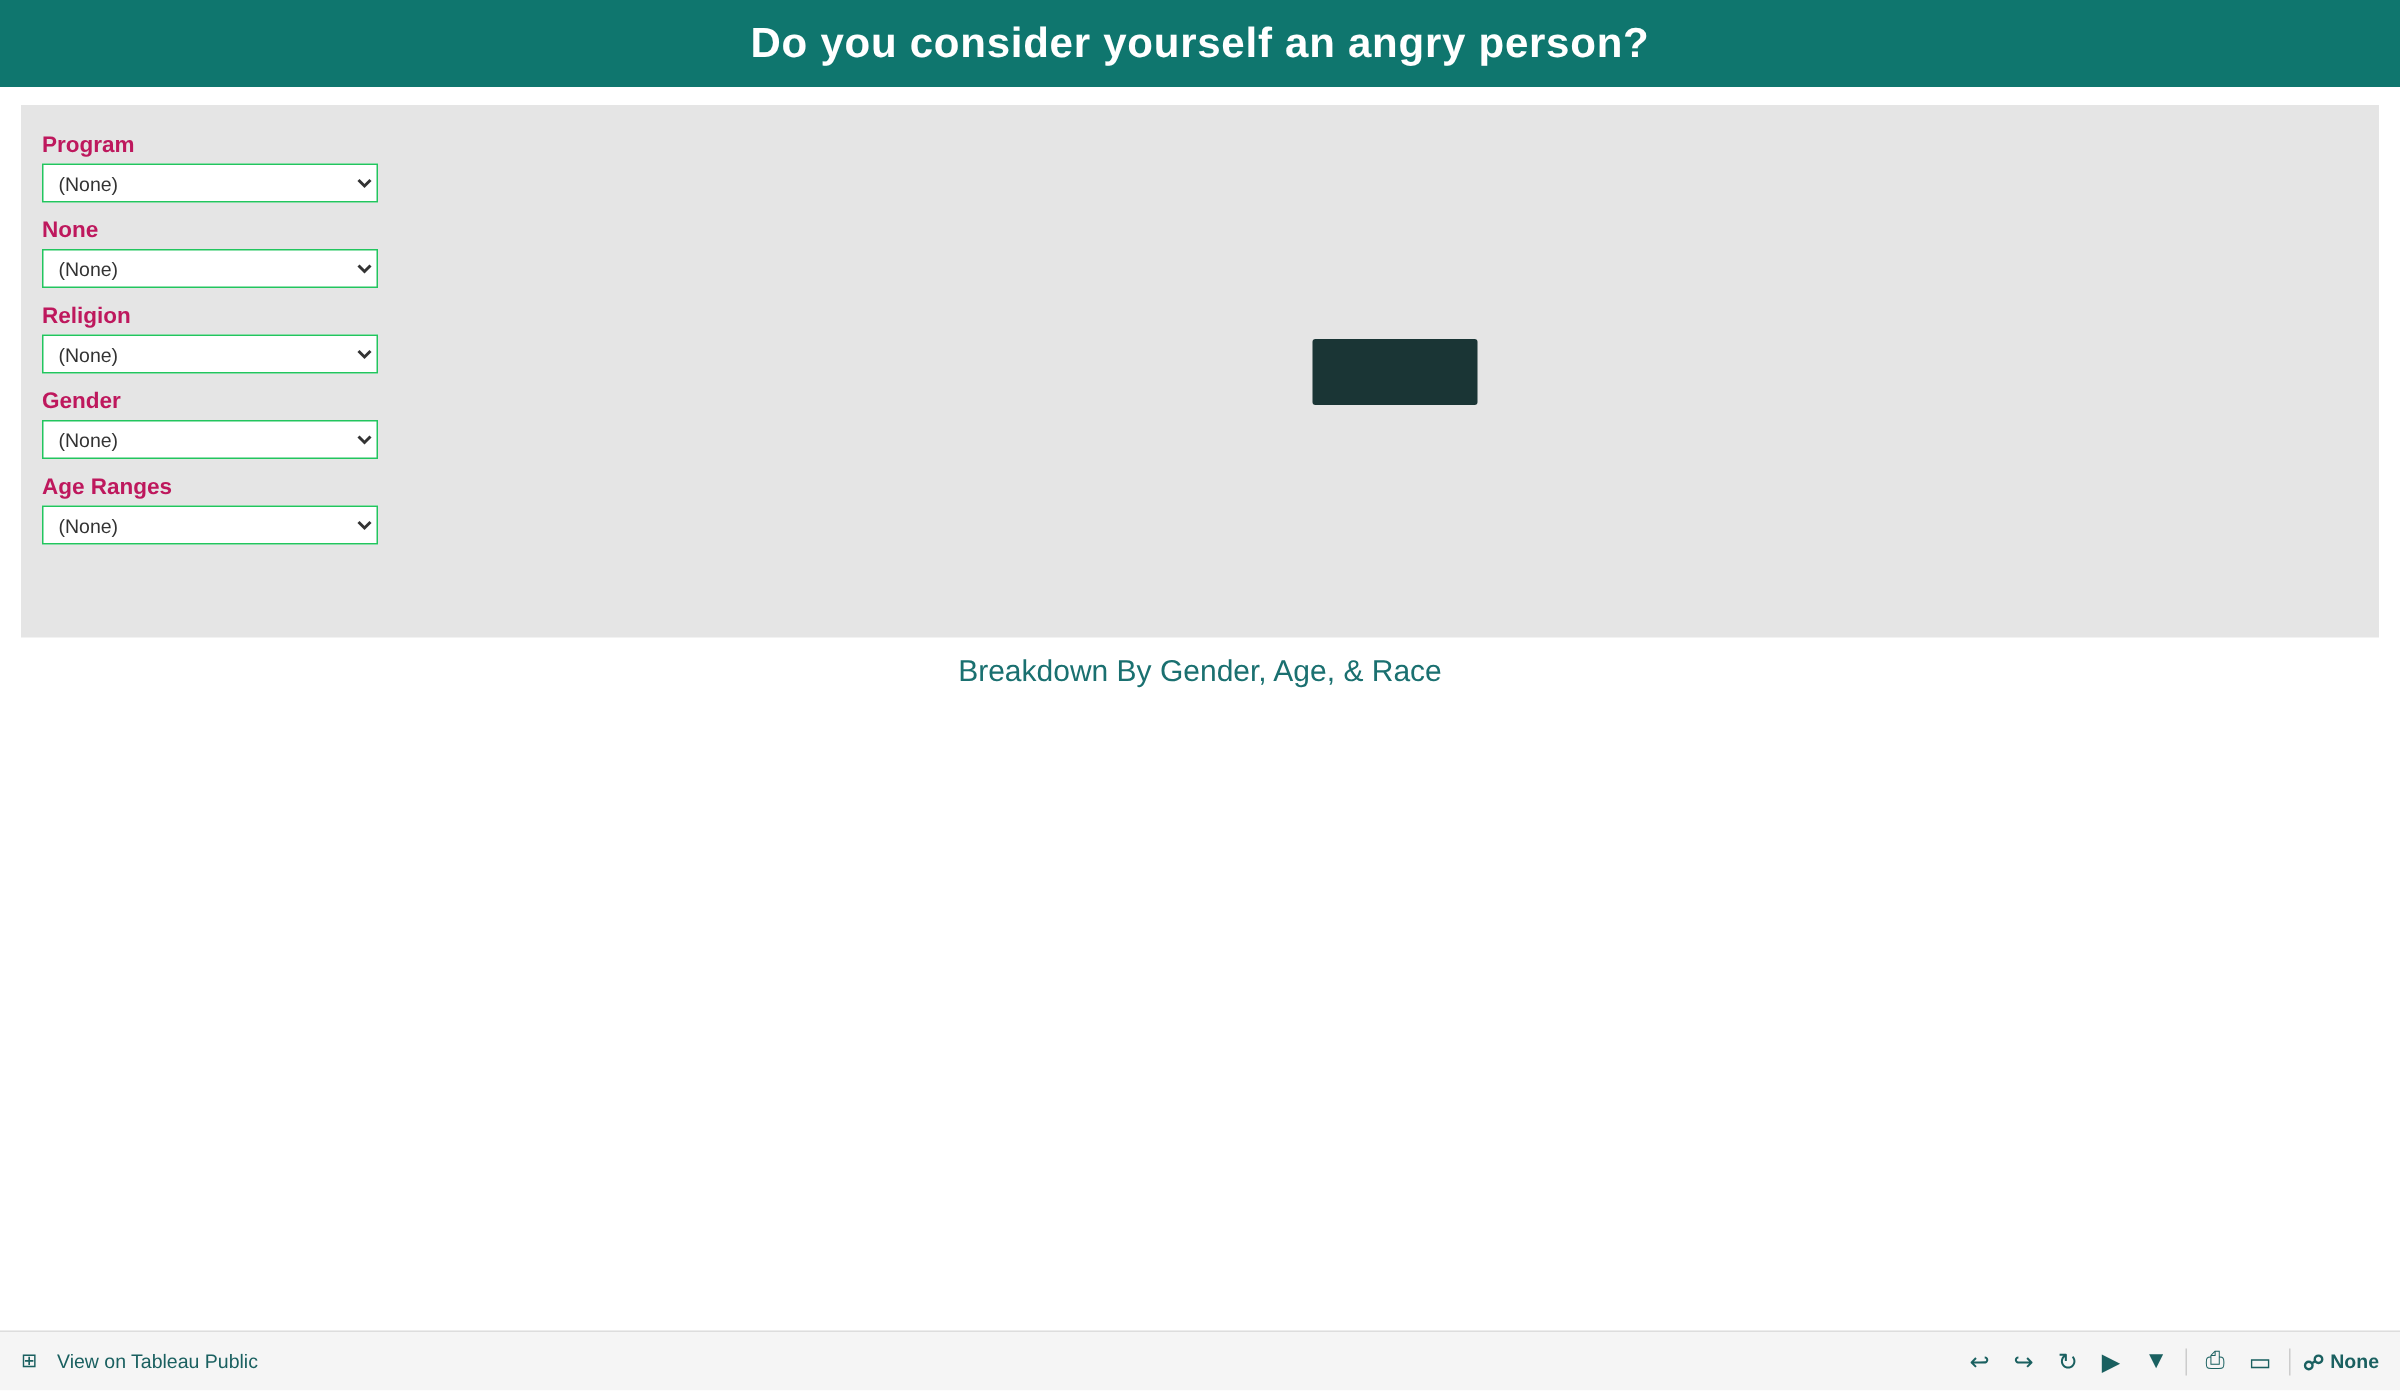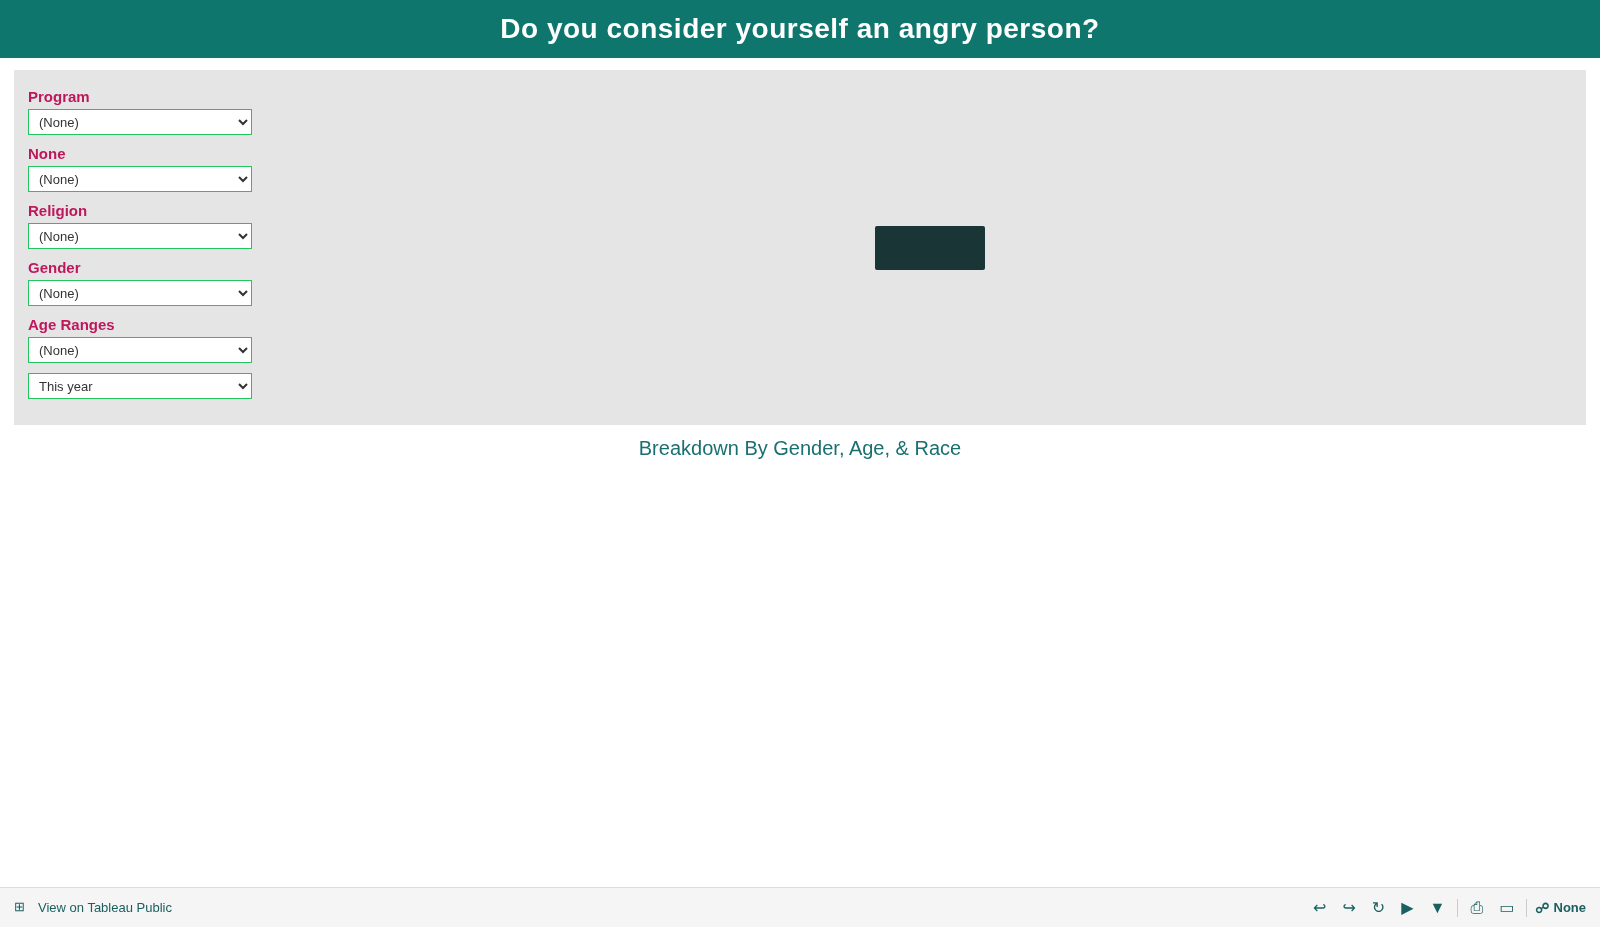--- a/index.html
+++ b/index.html
@@ -222,25 +222,20 @@
         </select>
       </div>
 
       <div class="filter-group">
         <span class="filter-label">Age Ranges</span>
         <select class="filter-select">
           <option>(None)</option>
         </select>
       </div>
 
-      <div class="filter-group">
-        <select class="filter-select">
-          <option>This year</option>
-        </select>
-      </div>
 
     </div>
 
     <div id="chart-area">
       <div id="chart-placeholder"></div>
     </div>
 
   </div>
 
   <div id="section-title">

